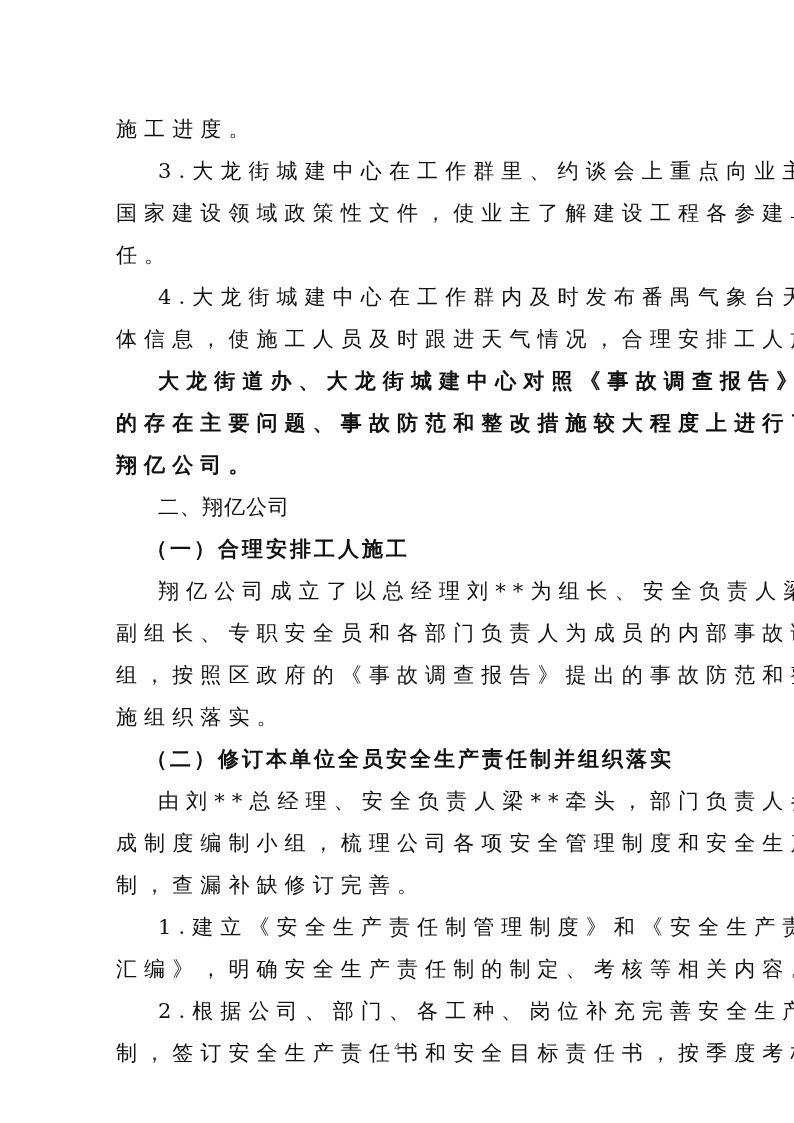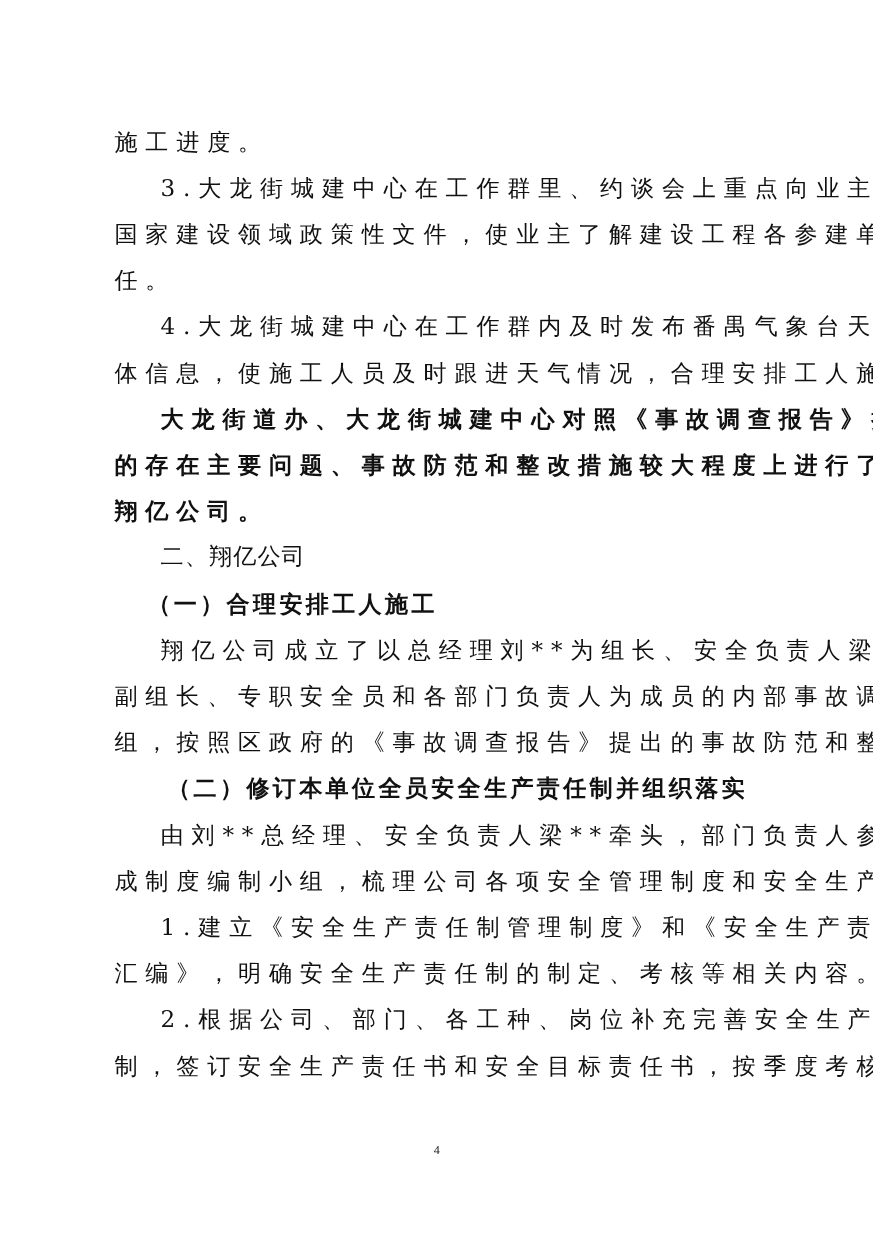--- a/index.html
+++ b/index.html
@@ -10,40 +10,40 @@
     body {
       width: 794px;
       height: 1123px;
       position: relative;
       overflow: hidden;
       font-family: "DejaVu Serif", "Liberation Serif", serif;
       color: #111111;
     }
     .page {
       position: absolute;
-      left: 104px;
+      left: 116px;
       top: 108px;
       width: 594px;
     }
     .line {
       height: 42px;
       line-height: 42px;
       font-size: 21px;
       letter-spacing: 7.1px;
       white-space: nowrap;
       overflow: visible;
     }
     .indent {
       padding-left: 42px;
     }
     .bold {
       font-weight: bold;
     }
     .h-sans {
-      font-family: Liberation Sans, sans-serif;
+      font-family: Liberation Serif, serif;
       font-weight: normal;
       letter-spacing: 1px;
     }
     .h-sub {
       font-weight: bold;
       letter-spacing: 3px;
     }
     .page-number {
       position: absolute;
       left: 0;
@@ -73,25 +73,27 @@
   <div class="line bold">的存在主要问题、事故防范和整改措施较大程度上进行了针对</div>
   <div class="line bold">翔亿公司。</div>
 
   <div class="line indent h-sans">二、翔亿公司</div>
 
   <div class="line indent h-sub" style="padding-left:30px;">（一）合理安排工人施工</div>
 
   <div class="line indent">翔亿公司成立了以总经理刘**为组长、安全负责人梁**为</div>
   <div class="line">副组长、专职安全员和各部门负责人为成员的内部事故调查</div>
   <div class="line">组，按照区政府的《事故调查报告》提出的事故防范和整改措</div>
+  <div class="line">施组织落实。</div>
 
-  <div class="line indent h-sub" style="padding-left:30px;text-align:center;">（二）修订本单位全员安全生产责任制并组织落实</div>
+  <div class="line indent h-sub" style="padding-left:30px;">（二）修订本单位全员安全生产责任制并组织落实</div>
 
   <div class="line indent">由刘**总经理、安全负责人梁**牵头，部门负责人参与组</div>
   <div class="line">成制度编制小组，梳理公司各项安全管理制度和安全生产责任</div>
+  <div class="line">制，查漏补缺修订完善。</div>
 
   <div class="line indent">1.建立《安全生产责任制管理制度》和《安全生产责任制</div>
   <div class="line">汇编》，明确安全生产责任制的制定、考核等相关内容。</div>
 
   <div class="line indent">2.根据公司、部门、各工种、岗位补充完善安全生产责任</div>
   <div class="line">制，签订安全生产责任书和安全目标责任书，按季度考核安全</div>
 </div>
 
 <div class="page-number">4</div>
 

